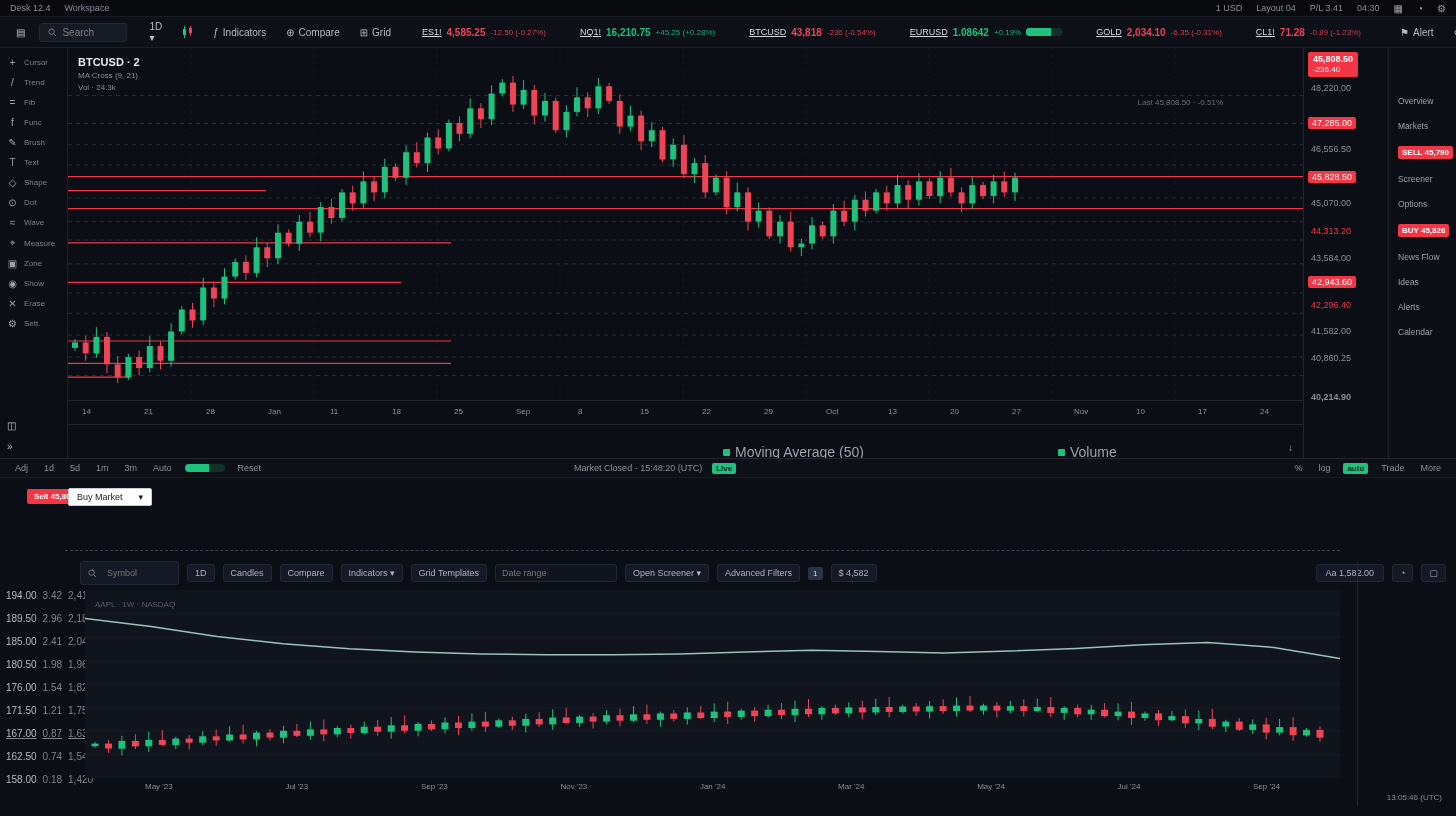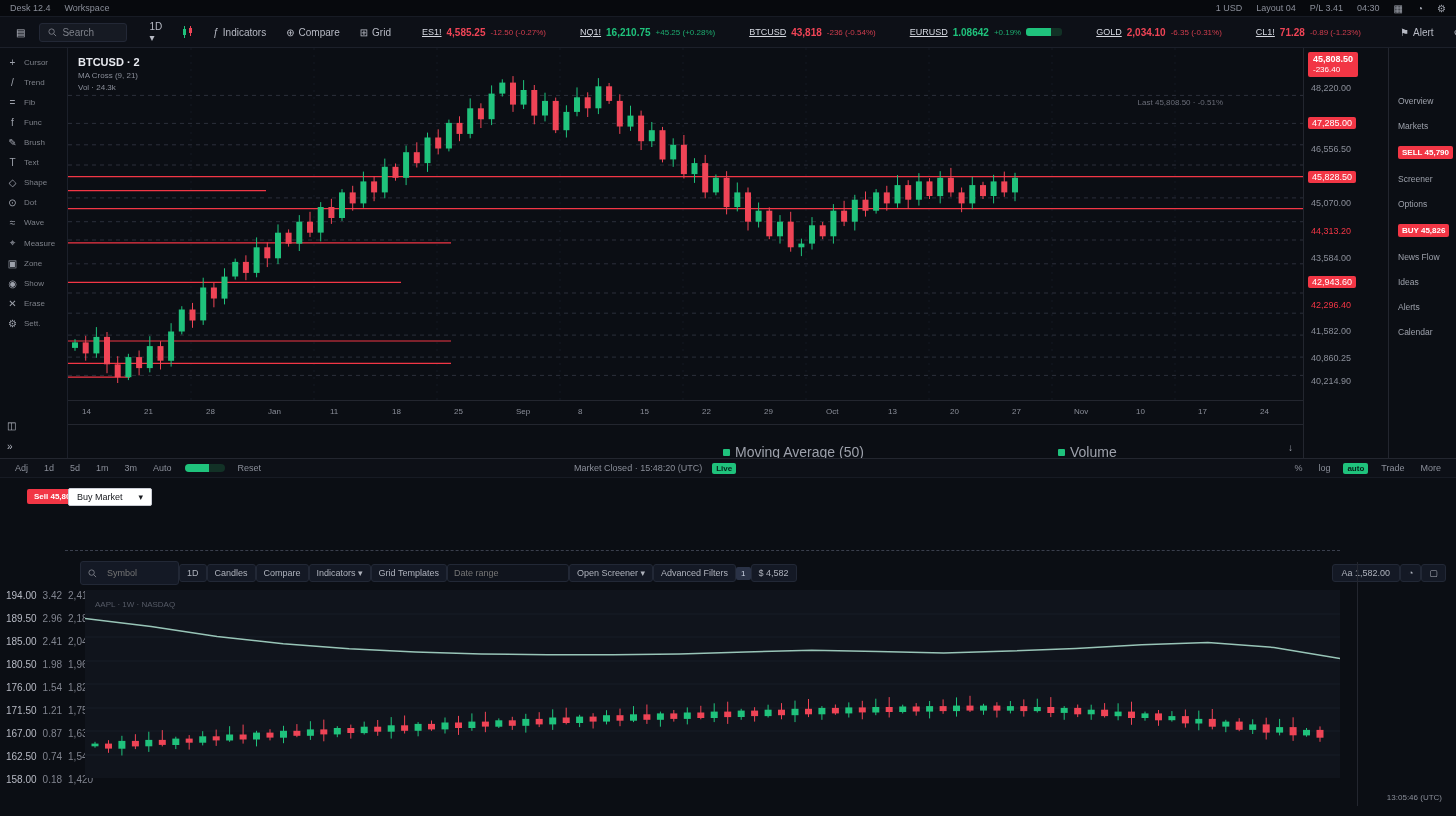--- a/index.html
+++ b/index.html
@@ -73,21 +73,21 @@
   
   .order-strip{position:absolute;left:0;top:485px;width:1456px;height:60px;}
   .sell-btn{position:absolute;left:27px;top:4px;background:#f23645;color:#fff;font-size:8px;font-weight:bold;
             padding:3px 7px;border-radius:2px;cursor:pointer;}
   .order-select{position:absolute;left:68px;top:3px;background:#ffffff;color:#15171c;font-size:9px;
                 border-radius:2px;height:16px;display:flex;align-items:center;gap:16px;padding:0 8px;
                 border:1px solid #c9ccd4;cursor:pointer;}
   .dash-div{position:absolute;left:65px;top:550px;width:1275px;border-top:1px dashed #3a3f4d;}
   
   .btoolbar{position:absolute;left:80px;top:562px;width:1366px;height:22px;display:flex;align-items:center;
-            font-size:9px;box-sizing:border-box;}
+            gap:8px;font-size:9px;box-sizing:border-box;}
   .b-btn{display:flex;align-items:center;gap:4px;background:#141925;border:1px solid #222836;border-radius:3px;
          padding:3px 7px;color:#aeb2bc;cursor:pointer;white-space:nowrap;}
   .b-input{background:#10141d;border:1px solid #222836;border-radius:3px;color:#d5d8e0;font-size:9px;
            padding:3px 6px;outline:none;font-family:"Liberation Sans",sans-serif;}
   .b-badge{background:#2a3246;color:#cfd6e6;font-size:8px;border-radius:2px;padding:2px 5px;cursor:pointer;}
   .b-pill{display:flex;align-items:center;gap:6px;background:#141925;border:1px solid #222836;border-radius:3px;
           padding:3px 9px;color:#aeb2bc;cursor:pointer;}
   
   .baxisleft{position:absolute;left:0;top:585px;width:85px;height:200px;}
   .brow{position:absolute;left:6px;display:flex;gap:6px;font-size:10px;color:#80848f;cursor:default;}
@@ -527,21 +527,21 @@
       <div class="pl badge" style="top: 69px;">47,285.00</div>
       <div class="pl" style="top: 96px;">46,556.50</div>
       <div class="pl badge" style="top: 123px;">45,828.50</div>
       <div class="pl" style="top: 150px;">45,070.00</div>
       <div class="pl red" style="top: 178px;">44,313.20</div>
       <div class="pl" style="top: 205px;">43,584.00</div>
       <div class="pl badge" style="top: 228px;">42,943.60</div>
       <div class="pl red" style="top: 252px;">42,296.40</div>
       <div class="pl" style="top: 278px;">41,582.00</div>
       <div class="pl" style="top: 305px;">40,860.25</div>
-      <div class="pl" style="top: 328px;">40,214.90</div>
+      <div class="pl" style="top: 344px; font-weight: bold;">40,214.90</div>
     </div>
 
   <div class="rightpanel">
       <div class="rp-link">Overview</div>
       <div class="rp-link">Markets</div>
       <div class="rp-badge">SELL 45,790</div>
       <div class="rp-link">Screener</div>
       <div class="rp-link">Options</div>
       <div class="rp-badge">BUY 45,826</div>
       <div class="rp-link">News Flow</div>
@@ -629,21 +629,21 @@
       <div class="brow" style="top: 97px;">
         <span class="pv">176.00</span>
         <span>1.54</span>
         <span>1,820</span>
       </div>
       <div class="brow" style="top: 120px;">
         <span class="pv">171.50</span>
         <span>1.21</span>
         <span>1,750</span>
       </div>
-      <div class="brow" style="top: 143px;">
+      <div class="brow" style="top: 143px; text-decoration: underline;">
         <span class="pv">167.00</span>
         <span>0.87</span>
         <span>1,630</span>
       </div>
       <div class="brow" style="top: 166px;">
         <span class="pv">162.50</span>
         <span>0.74</span>
         <span>1,540</span>
       </div>
       <div class="brow" style="top: 189px;">
@@ -844,17 +844,28 @@
         <line x1="1208.1" y1="127.3" x2="1208.1" y2="150.9" stroke="#ef4456" stroke-width="1"></line>
         <rect x="1204.6" y="137.1" width="7" height="8.2" fill="#ef4456"></rect>
         <line x1="1221.5" y1="138.0" x2="1221.5" y2="146.7" stroke="#1fc27c" stroke-width="1"></line>
         <rect x="1218.0" y="139.9" width="7" height="5.5" fill="#1fc27c"></rect>
         <line x1="1235.0" y1="136.4" x2="1235.0" y2="151.8" stroke="#ef4456" stroke-width="1"></line>
         <rect x="1231.5" y="139.9" width="7" height="7.8" fill="#ef4456"></rect>
         <polyline points="0.0,28.6 66.1,36.4 132.1,46.5 198.2,53.8 264.2,58.8 330.3,62.0 396.3,63.9 462.4,64.8 528.4,64.8 594.5,63.9 660.5,62.0 726.6,60.2 792.6,61.6 858.7,62.9 924.7,61.1 990.8,58.4 1056.8,54.7 1122.9,52.4 1188.9,57.5 1255.0,68.4" fill="none" stroke="#a7d8c9" stroke-width="1.5" opacity="0.9"></polyline>
       </svg>
   </div>
 
+  <div class="bxaxis">
+      <span class="bxl">May '23</span>
+      <span class="bxl">Jul '23</span>
+      <span class="bxl">Sep '23</span>
+      <span class="bxl">Nov '23</span>
+      <span class="bxl">Jan '24</span>
+      <span class="bxl">Mar '24</span>
+      <span class="bxl">May '24</span>
+      <span class="bxl">Jul '24</span>
+      <span class="bxl">Sep '24</span>
+    </div>
 
   <div class="pane-vdiv"></div>
   <div class="butc">13:05:46 (UTC)</div>
 
 </div>
 
 </body></html>

